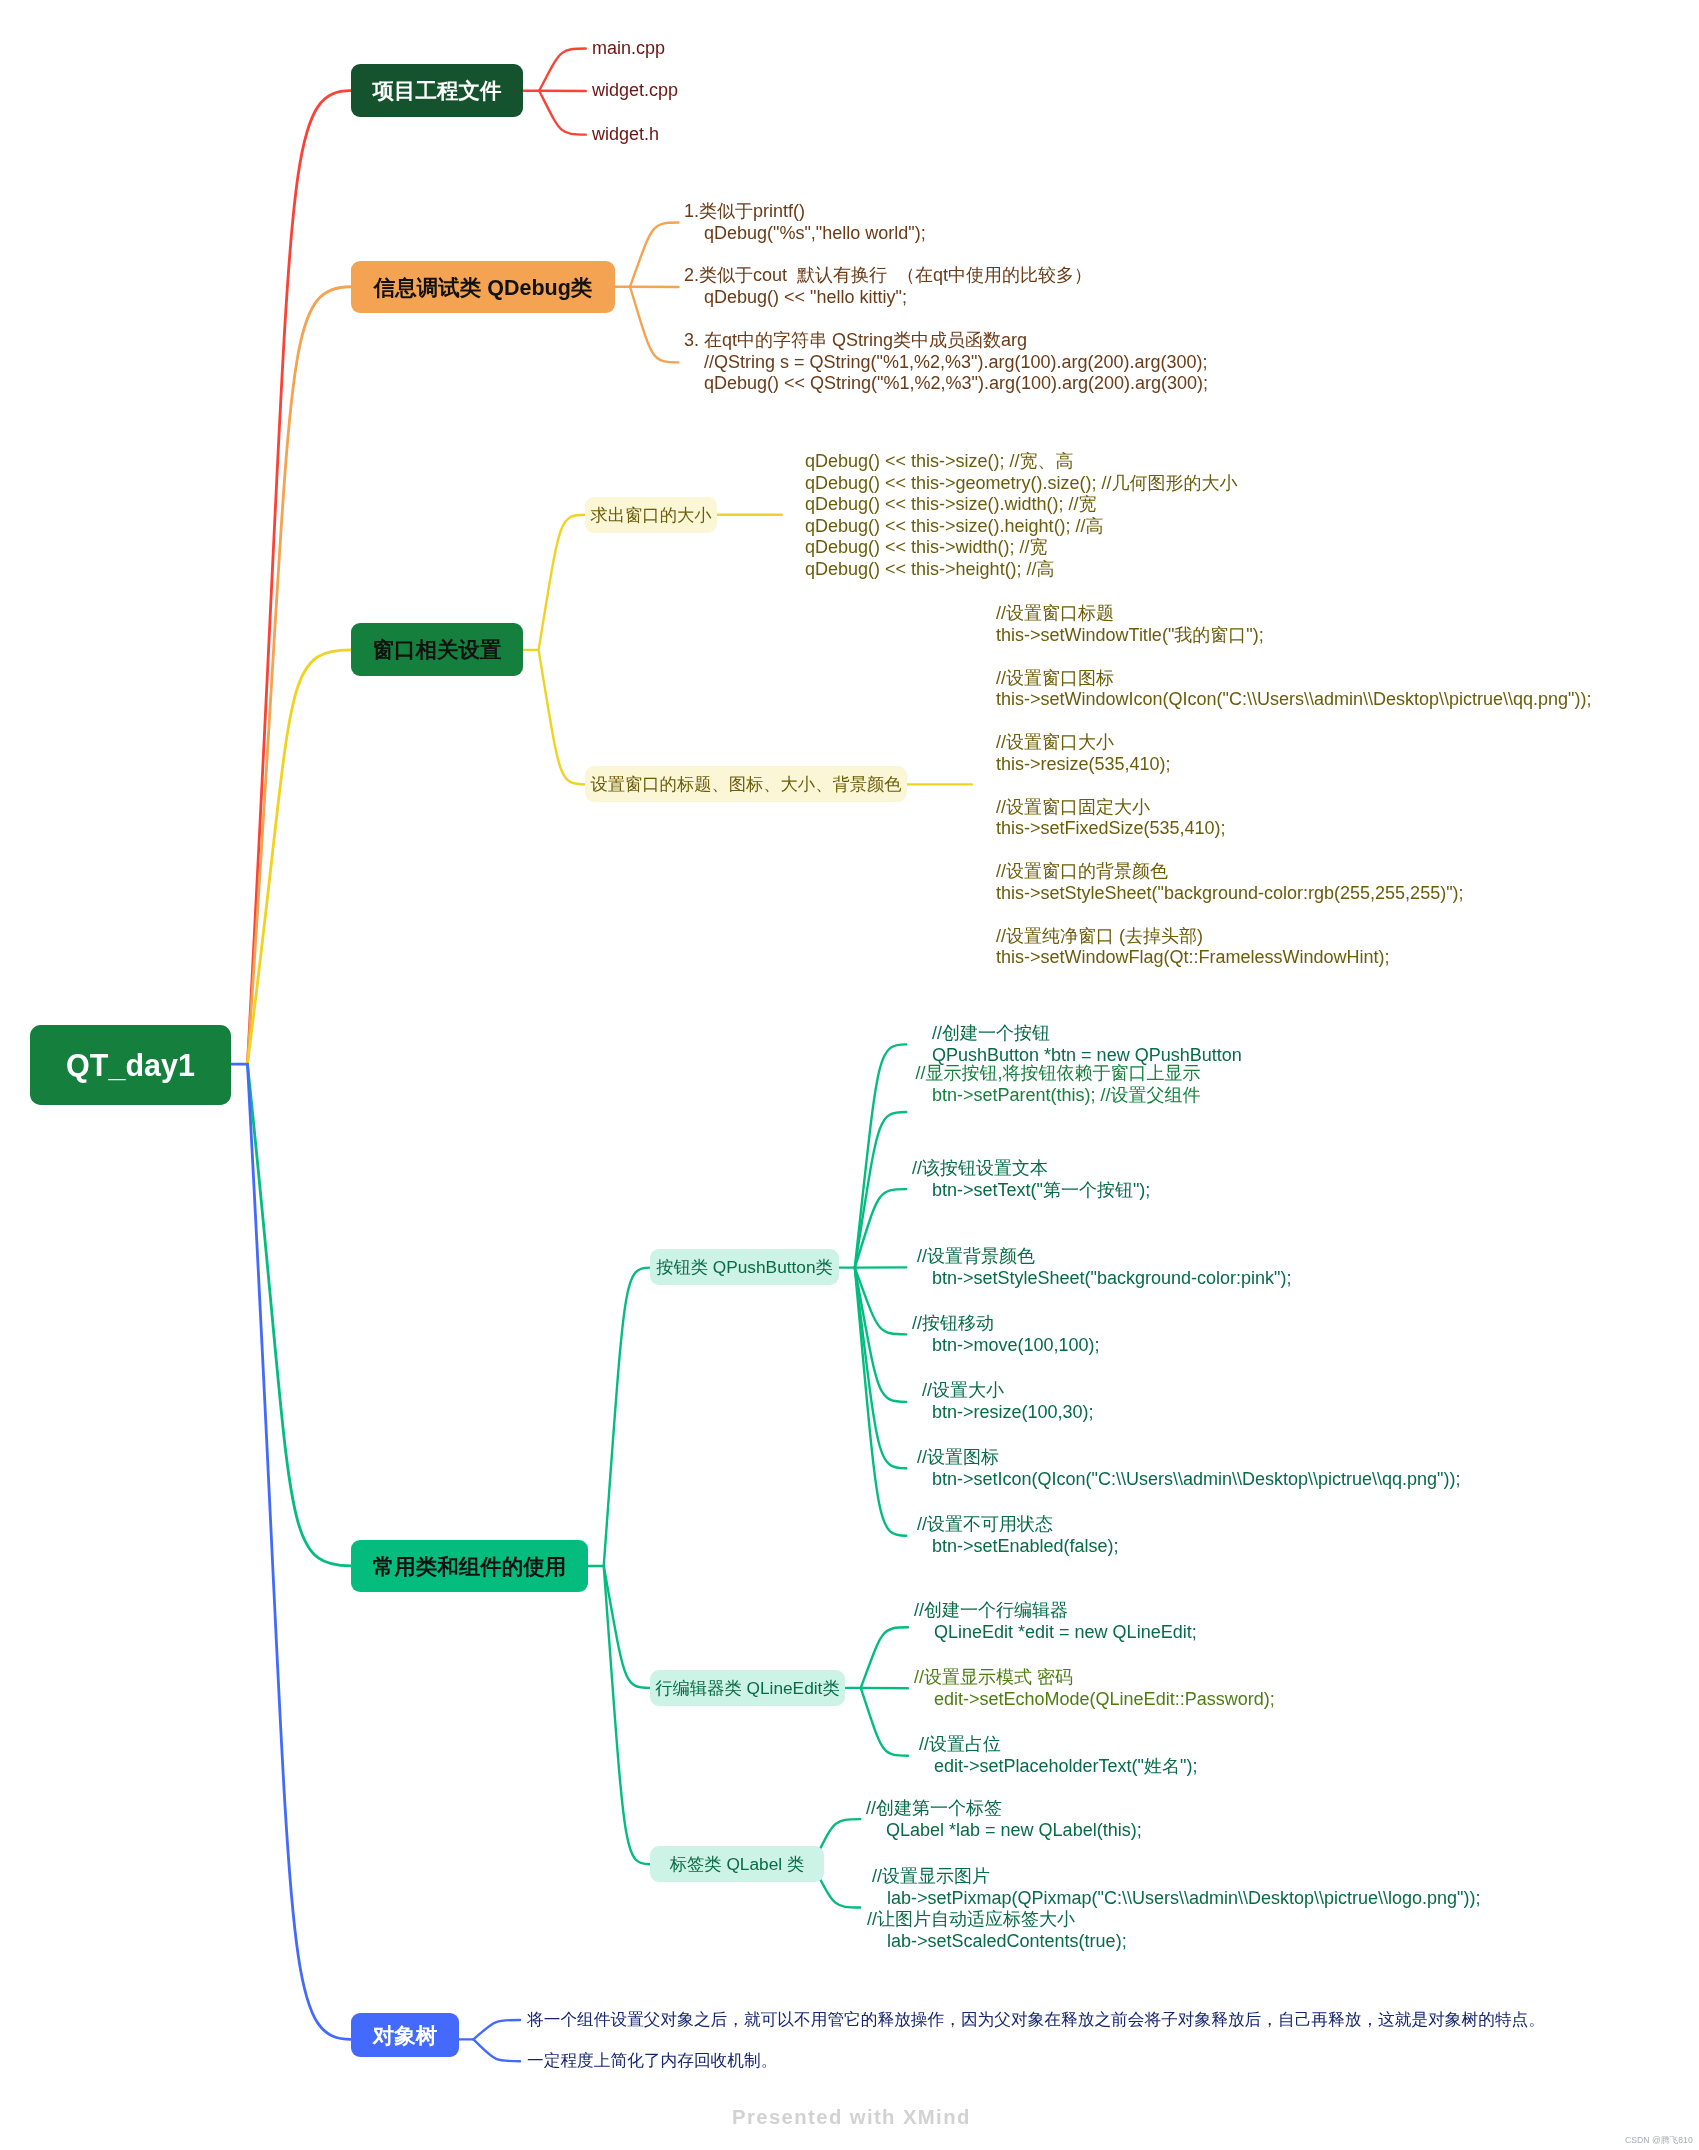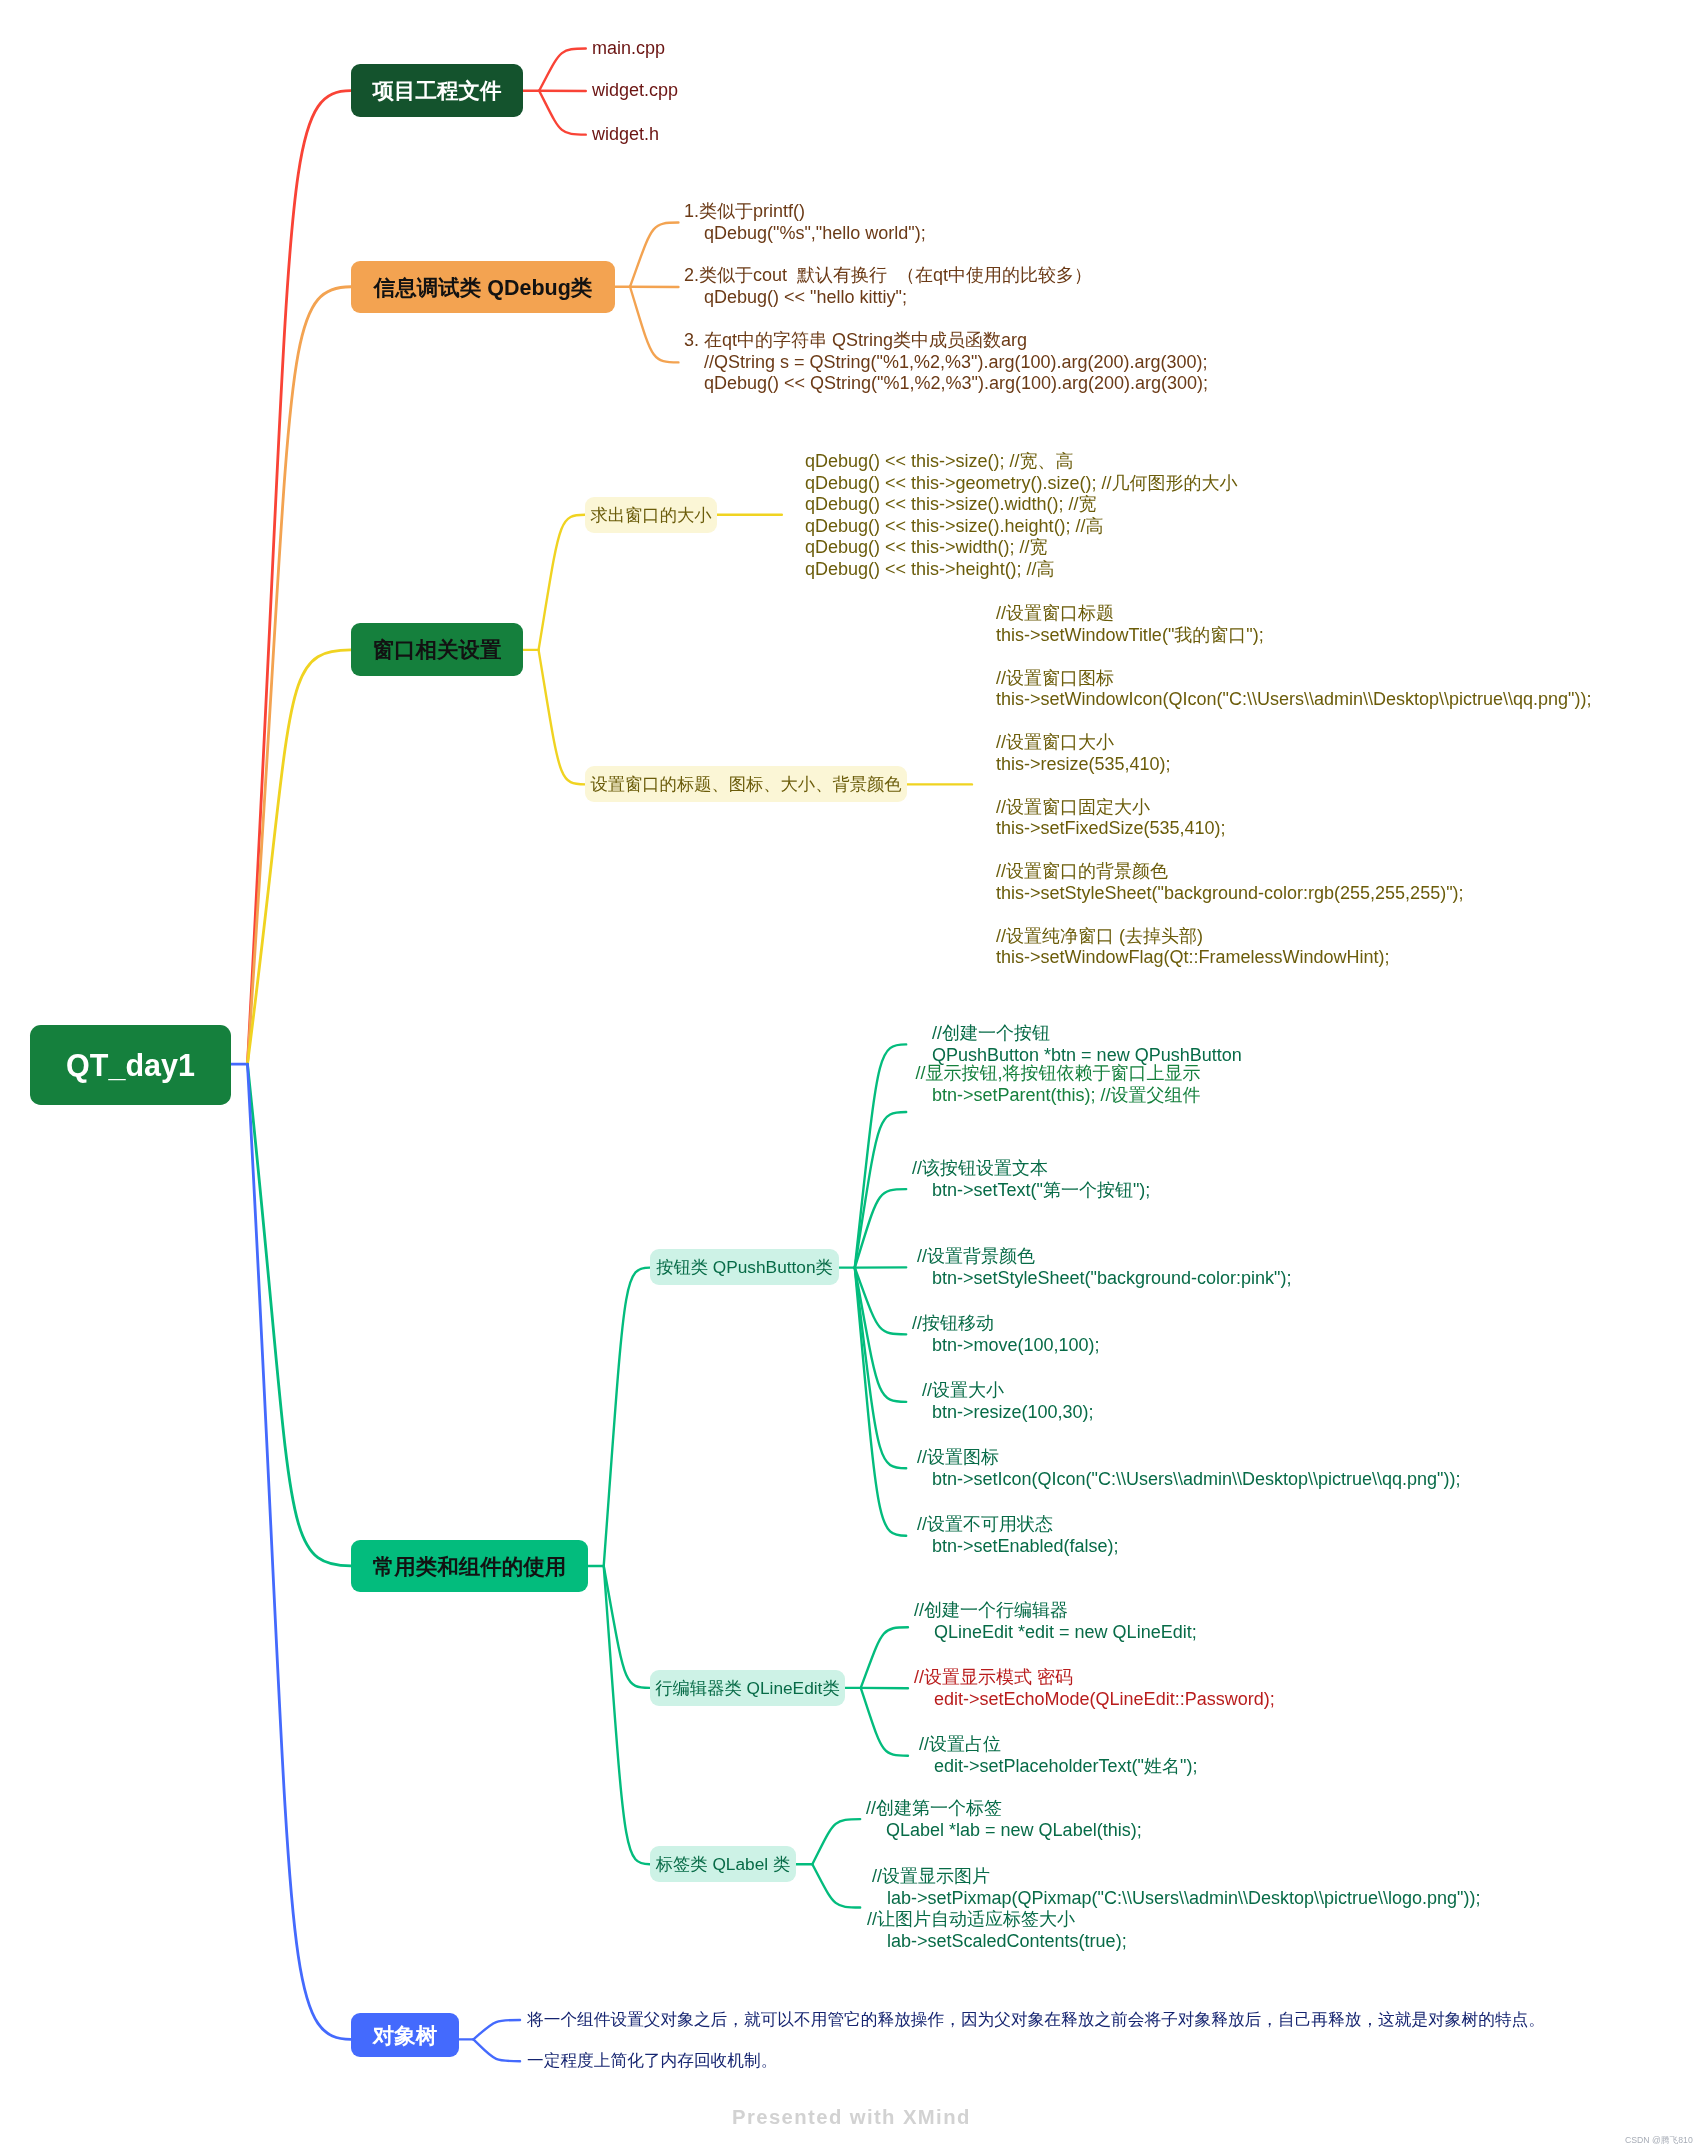--- a/index.html
+++ b/index.html
@@ -136,25 +136,25 @@
     btn-&gt;resize(100,30);</div>
       <div class="tblock" style="left: 912px; top: 1447px; color: rgb(7, 107, 71); font-size: 18px;"> //设置图标
     btn-&gt;setIcon(QIcon("C:\\Users\\admin\\Desktop\\pictrue\\qq.png"));</div>
       <div class="tblock" style="left: 912px; top: 1514px; color: rgb(7, 107, 71); font-size: 18px;"> //设置不可用状态
     btn-&gt;setEnabled(false);</div>
       <div class="node pill-node" style="left: 650px; top: 1670px; width: 195px; height: 36px; background: rgb(205, 242, 230); color: rgb(7, 107, 71);">
         <span>行编辑器类 QLineEdit类</span>
       </div>
       <div class="tblock" style="left: 914px; top: 1600px; color: rgb(7, 107, 71); font-size: 18px;">//创建一个行编辑器
     QLineEdit *edit = new QLineEdit;</div>
-      <div class="tblock" style="left: 914px; top: 1667px; color: #b91c1c; font-size: 18px;">//设置显示模式 密码
+      <div class="tblock" style="left: 914px; top: 1667px; color: #4d7c0f; font-size: 18px;">//设置显示模式 密码
     edit-&gt;setEchoMode(QLineEdit::Password);</div>
       <div class="tblock" style="left: 914px; top: 1734px; color: rgb(7, 107, 71); font-size: 18px;"> //设置占位
     edit-&gt;setPlaceholderText("姓名");</div>
-      <div class="node pill-node" style="left: 650px; top: 1846px; width: 146px; height: 36px; background: rgb(205, 242, 230); color: rgb(7, 107, 71);">
+      <div class="node pill-node" style="left: 650px; top: 1846px; width: 174px; height: 36px; background: rgb(205, 242, 230); color: rgb(7, 107, 71);">
         <span>标签类 QLabel 类</span>
       </div>
       <div class="tblock" style="left: 866px; top: 1798px; color: rgb(7, 107, 71); font-size: 18px;">//创建第一个标签
     QLabel *lab = new QLabel(this);</div>
       <div class="tblock" style="left: 867px; top: 1866px; color: rgb(7, 107, 71); font-size: 18px;"> //设置显示图片
     lab-&gt;setPixmap(QPixmap("C:\\Users\\admin\\Desktop\\pictrue\\logo.png"));
 //让图片自动适应标签大小
     lab-&gt;setScaledContents(true);</div>
       <div class="node main-node" style="left: 351px; top: 2013px; width: 108px; height: 44px; background: rgb(68, 106, 253); color: rgb(255, 255, 255);">
         <span>对象树</span>

